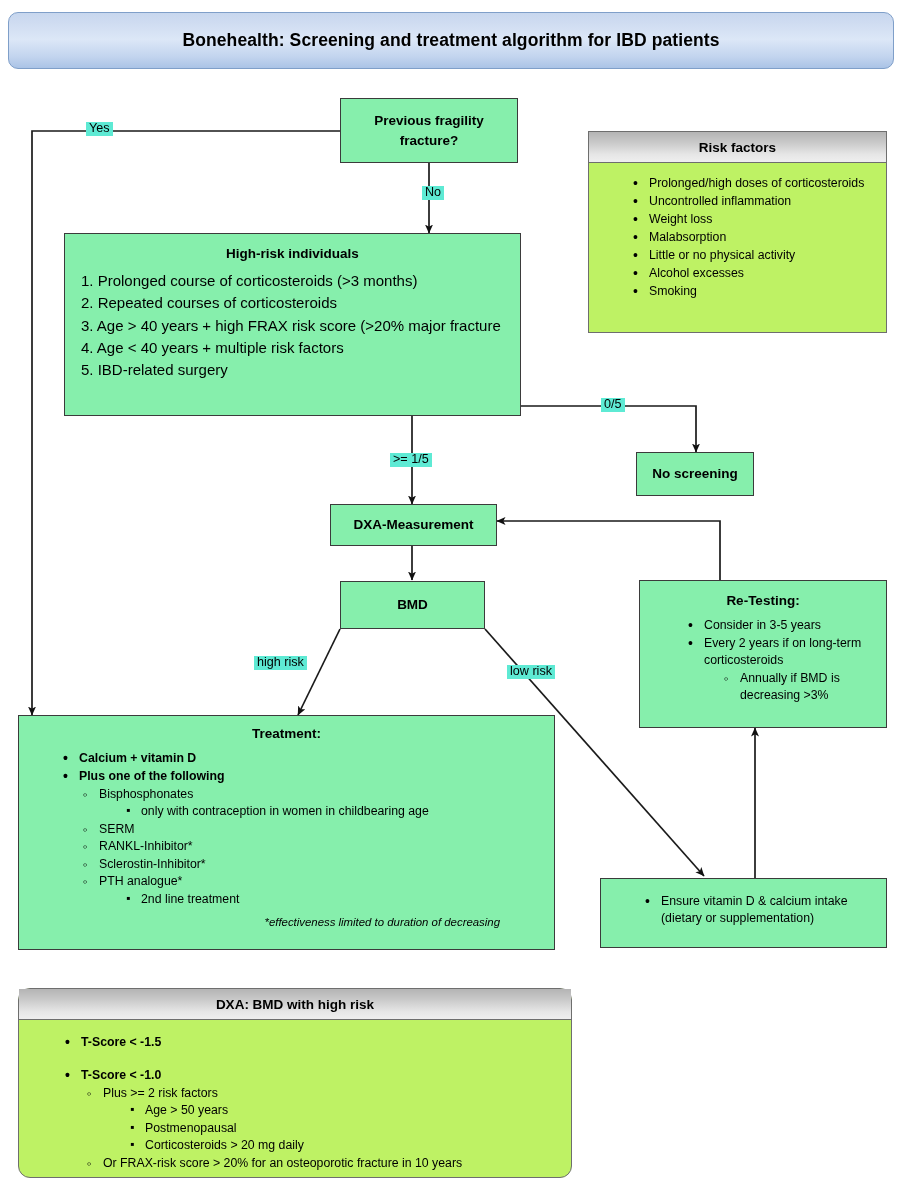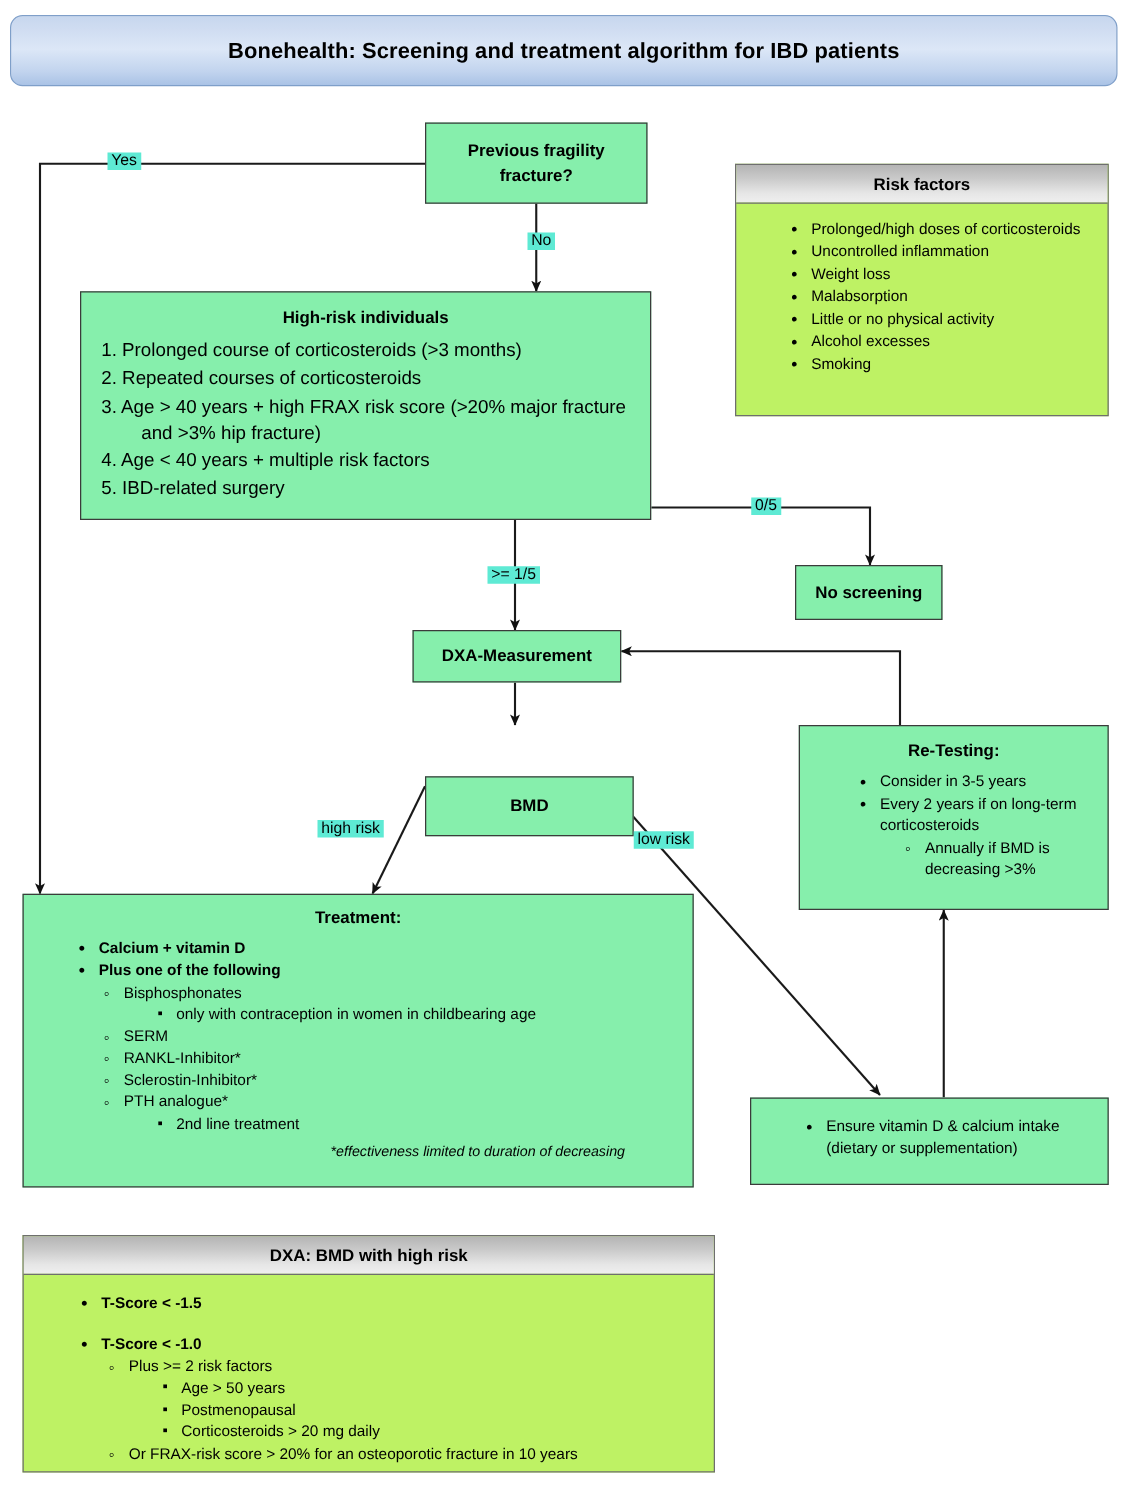--- a/index.html
+++ b/index.html
@@ -160,42 +160,41 @@
         <span>1.</span>
         <span>Prolonged course of corticosteroids (&gt;3 months)</span>
       </div>
       <div>
         <span>2.</span>
         <span>Repeated courses of corticosteroids</span>
       </div>
       <div>
         <span>3.</span>
         <span>Age &gt; 40 years + high FRAX risk score (&gt;20% major fracture</span>
-        <span class="cont" style="padding-left:16px;">and &gt;3% hip fracture)</span>
       </div>
       <div>
         <span>4.</span>
         <span>Age &lt; 40 years + multiple risk factors</span>
       </div>
       <div>
         <span>5.</span>
         <span>IBD-related surgery</span>
       </div>
     </div>
   </div>
 
   <div class="abs node center" style="left:636px; top:452px; width:118px; height:44px;">
     <span class="hdr-bold">No screening</span>
   </div>
 
   <div class="abs node center" style="left:330px; top:504px; width:167px; height:42px;">
     <span class="hdr-bold">DXA-Measurement</span>
   </div>
 
-  <div class="abs node center" style="left:340px; top:581px; width:167px; height:48px;margin-top:40px;">
+  <div class="abs node center" style="left:340px; top:581px; width:145px; height:48px;">
     <span class="hdr-bold">BMD</span>
   </div>
 
   <div class="abs node" style="left:639px; top:580px; width:248px; height:148px; padding:12px 10px 0 10px;">
     <div class="box-title">Re-Testing:</div>
     <ul class="b-disc" style="margin-left:32px;">
       <li>Consider in 3-5 years</li>
       <li>Every 2 years if on long-term corticosteroids</li>
     </ul>
     <ul class="b-circ" style="margin-left:70px;">
@@ -226,21 +225,21 @@
     </ul>
     <div class="footnote">*effectiveness limited to duration of decreasing</div>
   </div>
 
   <div class="abs node" style="left:600px; top:878px; width:287px; height:70px; padding:14px 10px 0 10px;">
     <ul class="b-disc" style="margin-left:28px;">
       <li>Ensure vitamin D &amp; calcium intake (dietary or supplementation)</li>
     </ul>
   </div>
 
-  <div class="abs panel" style="left:18px; top:988px; width:554px; height:190px;">
+  <div class="abs panel" style="left:18px; top:988px; width:554px; height:190px;border-radius:12px;">
     <div class="panel-head">DXA: BMD with high risk</div>
     <div class="panel-body" style="padding-top:14px; padding-left:16px;">
       <ul class="b-disc" style="margin-left:24px;">
         <li class="bold" style="margin-bottom:16px;">T-Score &lt; -1.5</li>
         <li class="bold">T-Score &lt; -1.0</li>
       </ul>
       <ul class="b-circ" style="margin-left:48px;">
         <li>Plus &gt;= 2 risk factors</li>
       </ul>
       <ul class="b-sq" style="margin-left:92px;">

